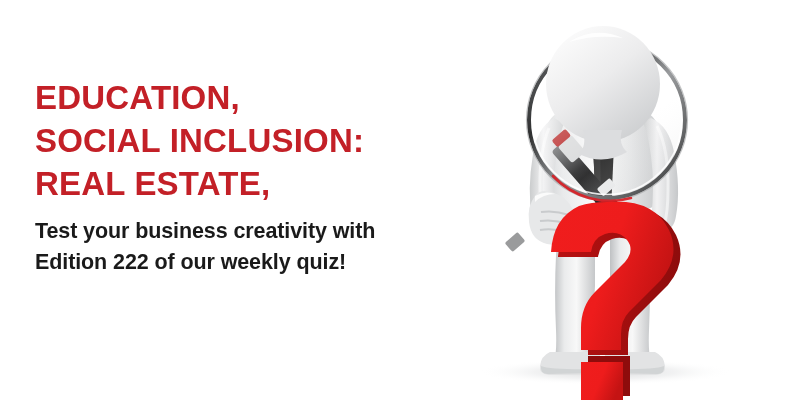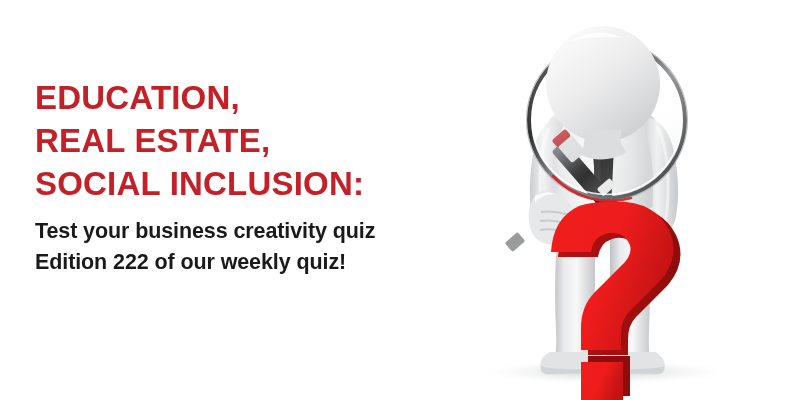--- a/index.html
+++ b/index.html
@@ -77,26 +77,26 @@
 </style>
 </head>
 <body>
 
 <div class="banner">
 
   <div class="text-block">
 
     <div class="headline">
       <div class="headline-line">EDUCATION,</div>
+      <div class="headline-line">SOCIAL INCLUSION:</div>
       <div class="headline-line">REAL ESTATE,</div>
-      <div class="headline-line">SOCIAL INCLUSION:</div>
     </div>
 
     <div class="subtitle">
-      <div class="subtitle-line">Test your business creativity quiz</div>
+      <div class="subtitle-line">Test your business creativity with</div>
       <div class="subtitle-line">Edition 222 of our weekly quiz!</div>
     </div>
 
   </div>
 
   <div class="illustration">
     <svg class="figure-svg" viewBox="0 0 345 400">
       <defs>
         <linearGradient id="bodyGrad" x1="0" y1="0" x2="1" y2="0">
           <stop offset="0%" stop-color="#c9cbcd"></stop>

